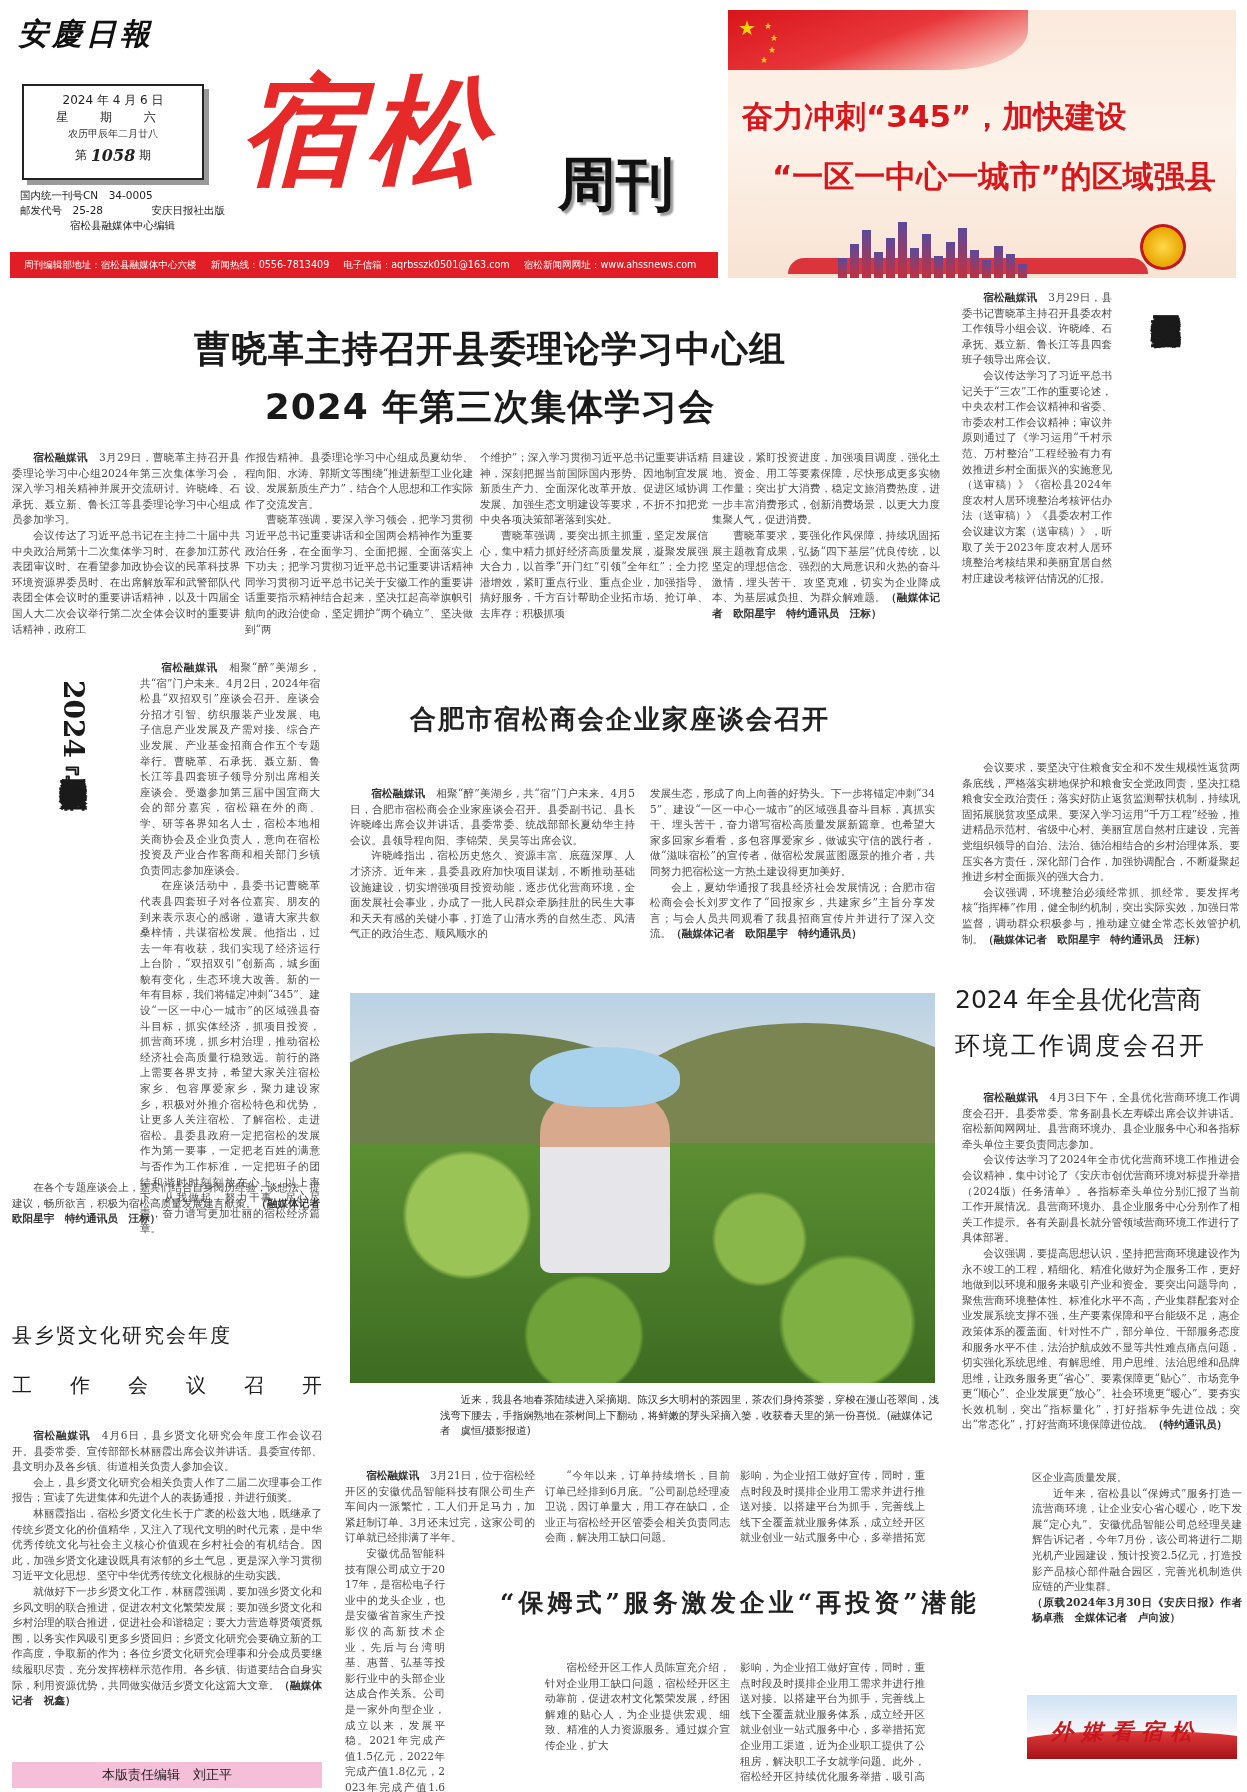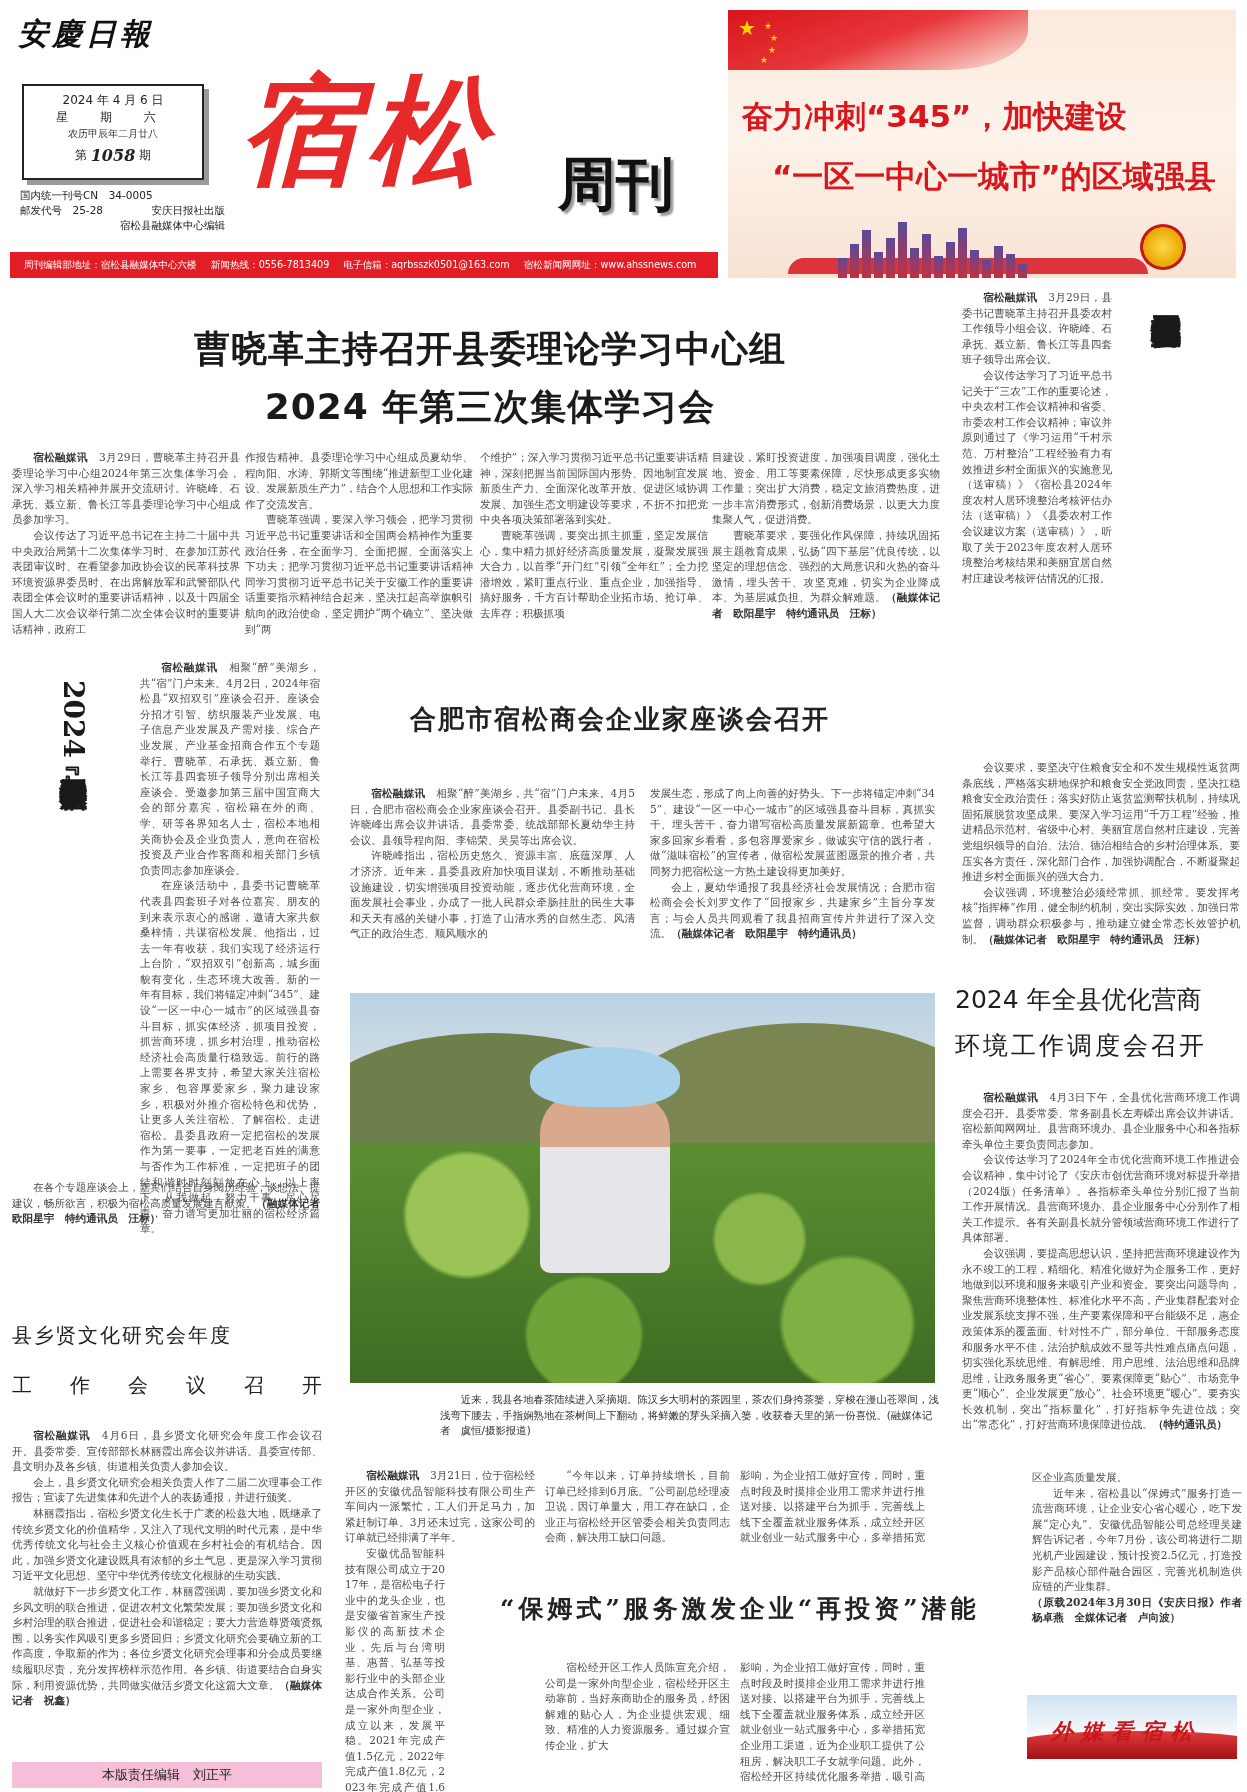--- a/index.html
+++ b/index.html
@@ -14,21 +14,21 @@
   
   .logo-anqing{left:18px;top:14px;font-size:30px;font-weight:bold;font-style:italic;letter-spacing:4px;color:#111;font-family:"DejaVu Serif",serif;}
   .datebox{left:22px;top:84px;width:182px;height:96px;border:2px solid #222;box-shadow:5px 5px 0 #9a9a9a;text-align:center;background:#fff;padding-top:6px;}
   .datebox .d1{font-family:"DejaVu Sans",sans-serif;font-size:12px;color:#222;line-height:17px;}
   .datebox .d2{font-family:"DejaVu Sans",sans-serif;font-size:12px;color:#222;letter-spacing:14px;line-height:17px;}
   .datebox .d3{font-size:10px;color:#333;line-height:16px;}
   .datebox .d4{font-size:12px;color:#222;line-height:26px;}
   .datebox .d4 b{font-size:16px;font-style:italic;font-family:"DejaVu Serif",serif;vertical-align:-2px;}
   .pubinfo{left:20px;top:188px;width:205px;font-family:"DejaVu Sans",sans-serif;font-size:10.5px;line-height:15px;color:#222;}
   .pubinfo .row{display:flex;justify-content:space-between;}
-  .pubinfo .right{text-align:right;}
+  .pubinfo .right{text-align:center;}
   .brand{left:240px;top:66px;font-size:118px;font-weight:bold;font-style:italic;color:#e62a2a;letter-spacing:10px;font-family:"DejaVu Serif",serif;line-height:130px;}
   .brand-sub{left:558px;top:146px;font-size:58px;font-weight:bold;color:#111;font-family:"DejaVu Serif",serif;text-shadow:3px 3px 2px #999;}
   .redbar{left:10px;top:252px;width:708px;height:26px;background:#e21d25;color:#fff;font-family:"DejaVu Sans",sans-serif;font-size:9.6px;line-height:26px;padding-left:14px;white-space:nowrap;display:flex;gap:14px;}
 
   .banner{left:728px;top:10px;width:508px;height:268px;background:linear-gradient(180deg,#fbe9dc 0%,#fdf3ea 45%,#f8e3d3 100%);overflow:hidden;}
   .banner .flag{position:absolute;left:0;top:0;width:300px;height:60px;background:linear-gradient(160deg,#d8151b 0%,#e8363a 50%,rgba(240,120,120,0) 100%);border-bottom-right-radius:80px 40px;}
   .banner .stars{position:absolute;left:10px;top:8px;color:#ffd200;font-size:20px;line-height:20px;}
   .banner .stars small{font-size:9px;position:absolute;}
   .banner .l1{position:absolute;left:14px;top:86px;font-family:"DejaVu Sans",sans-serif;font-weight:bold;font-size:31px;color:#d8161c;white-space:nowrap;}
   .banner .l2{position:absolute;left:44px;top:146px;font-family:"DejaVu Sans",sans-serif;font-weight:bold;font-size:31px;color:#d8161c;white-space:nowrap;}
@@ -37,21 +37,21 @@
   .banner .ribbon{position:absolute;left:60px;bottom:4px;width:360px;height:16px;background:#d8202a;border-radius:40px 40px 0 0;opacity:.9;}
   .banner .emblem{position:absolute;right:50px;bottom:8px;width:46px;height:46px;border-radius:50%;background:radial-gradient(circle,#ffd84a 0%,#e8a700 60%,#c4161c 62%,#c4161c 100%);}
 
   
   .h-main{left:60px;top:320px;width:860px;text-align:center;font-family:"DejaVu Sans",sans-serif;font-weight:bold;font-size:36px;line-height:58px;color:#1a1a1a;letter-spacing:1px;}
   .v-title{writing-mode:vertical-rl;font-family:"DejaVu Serif",serif;font-weight:bold;color:#1a1a1a;}
   .h-hefei{left:300px;top:702px;width:640px;text-align:center;font-family:"DejaVu Serif",serif;font-weight:bold;font-size:26px;color:#222;letter-spacing:2px;}
   .h-env{left:955px;top:965px;width:285px;font-family:"DejaVu Sans",sans-serif;font-size:25px;line-height:46px;color:#1e1e1e;margin-top:12px;}
   .h-xx{left:12px;top:1310px;width:310px;font-family:"DejaVu Sans",sans-serif;font-size:20px;line-height:50px;color:#1e1e1e;}
   .h-xx .l2{display:flex;justify-content:space-between;}
-  .h-bm{left:500px;top:1586px;width:580px;font-family:"DejaVu Serif",serif;font-weight:bold;font-size:25px;color:#222;letter-spacing:4px;white-space:nowrap;margin-top:6px;}
+  .h-bm{left:500px;top:1586px;width:580px;font-family:"DejaVu Serif",serif;font-weight:bold;font-size:25px;color:#222;letter-spacing:4px;white-space:nowrap;}
 
   
   .photo{left:350px;top:993px;width:585px;height:390px;overflow:hidden;background:linear-gradient(180deg,#b9d2e4 0%,#cfdbe4 18%,#8e9a72 30%,#5e7a3e 48%,#4a7a2e 70%,#3c6a24 100%);}
   .photo .hill1{position:absolute;left:-40px;top:40px;width:360px;height:160px;background:#6e7f4c;border-radius:50% 50% 0 0;}
   .photo .hill2{position:absolute;right:-60px;top:30px;width:380px;height:180px;background:#7a8552;border-radius:50% 50% 0 0;}
   .photo .bush{position:absolute;left:0;bottom:0;width:100%;height:240px;background:radial-gradient(circle at 20% 30%,#9ac455 0 12%,transparent 13%),radial-gradient(circle at 70% 40%,#8ab74a 0 10%,transparent 11%),radial-gradient(circle at 40% 80%,#6fa238 0 14%,transparent 15%),radial-gradient(circle at 85% 75%,#7eb043 0 12%,transparent 13%),linear-gradient(180deg,#5c8f33,#3d6c22);}
   .photo .hat{position:absolute;left:180px;top:54px;width:150px;height:60px;background:#a8d2ec;border-radius:50% 50% 40% 40%;}
   .photo .person{position:absolute;left:190px;top:100px;width:130px;height:180px;background:linear-gradient(180deg,#d8a98c 0 30%,#e6e6ea 30% 100%);border-radius:40px 40px 10px 10px;}
   .caption{left:440px;top:1392px;width:500px;font-size:10.4px;line-height:15.5px;color:#333;}
   .caption p{text-indent:2em;}
@@ -218,21 +218,21 @@
   <p style="width:100px">安徽优品智能科技有限公司成立于2017年，是宿松电子行业中的龙头企业，也是安徽省首家生产投影仪的高新技术企业，先后与台湾明基、惠普、弘基等投影行业中的头部企业达成合作关系。公司是一家外向型企业，成立以来，发展平稳。2021年完成产值1.5亿元，2022年完成产值1.8亿元，2023年完成产值1.6亿元。2024年，公司正在开拓笔电等业务，预计增产至40万台，工业产值可突破3亿元，将比去年翻一番。</p>
 </div>
 <div class="abs body-text" style="left:545px;top:1468px;width:185px;">
   <p style="max-height:80px;overflow:hidden;">“今年以来，订单持续增长，目前订单已经排到6月底。”公司副总经理凌卫说，因订单量大，用工存在缺口，企业正与宿松经开区管委会相关负责同志会商，解决用工缺口问题。</p>
 </div>
 <div class="abs body-text" style="left:740px;top:1468px;width:185px;">
   <p style="text-indent:0;max-height:80px;overflow:hidden;">影响，为企业招工做好宣传，同时，重点时段及时摸排企业用工需求并进行推送对接。以搭建平台为抓手，完善线上线下全覆盖就业服务体系，成立经开区就业创业一站式服务中心，多举措拓宽企业用工渠道，近为企业职工提供了公租房，解决职工子女就学问题。此外，宿松经开区持续优化服务举措，吸引高层次青年人才到宿松就业创业，最大限度激发人才创新创业活力，解企业“用工之困”，助力辖</p>
 </div>
 <div class="abs h-bm">“保姆式”服务激发企业“再投资”潜能</div>
 <div class="abs body-text" style="left:545px;top:1660px;width:185px;">
-  <p style="max-height:125px;overflow:hidden;">宿松经开区工作人员陈宣充介绍，公司是一家外向型企业，宿松经开区主动靠前，当好亲商助企的服务员，纾困解难的贴心人，为企业提供宏观、细致、精准的人力资源服务。通过媒介宣传企业，扩大</p>
+  <p style="max-height:125px;overflow:hidden;">宿松经开区工作人员陈宣充介绍，针对企业用工缺口问题，宿松经开区主动靠前，促进农村文化繁荣发展，纾困解难的贴心人，为企业提供宏观、细致、精准的人力资源服务。通过媒介宣传企业，扩大</p>
 </div>
 <div class="abs body-text" style="left:740px;top:1660px;width:185px;">
   <p style="text-indent:0;max-height:125px;overflow:hidden;">影响，为企业招工做好宣传，同时，重点时段及时摸排企业用工需求并进行推送对接。以搭建平台为抓手，完善线上线下全覆盖就业服务体系，成立经开区就业创业一站式服务中心，多举措拓宽企业用工渠道，近为企业职工提供了公租房，解决职工子女就学问题。此外，宿松经开区持续优化服务举措，吸引高层次青年人才到宿松就业创业，最大限度激发人才创新创业活力，解企业“用工之困”，助力辖</p>
 </div>
 <div class="abs body-text" style="left:1032px;top:1470px;width:210px;">
   <p style="text-indent:0">区企业高质量发展。</p>
   <p>近年来，宿松县以“保姆式”服务打造一流营商环境，让企业安心省心暖心，吃下发展“定心丸”。安徽优品智能公司总经理吴建辉告诉记者，今年7月份，该公司将进行二期光机产业园建设，预计投资2.5亿元，打造投影产品核心部件融合园区，完善光机制造供应链的产业集群。</p>
   <p style="text-indent:0" class="byline">（原载2024年3月30日《安庆日报》作者　杨卓燕　全媒体记者　卢向波）</p>
 </div>
 

